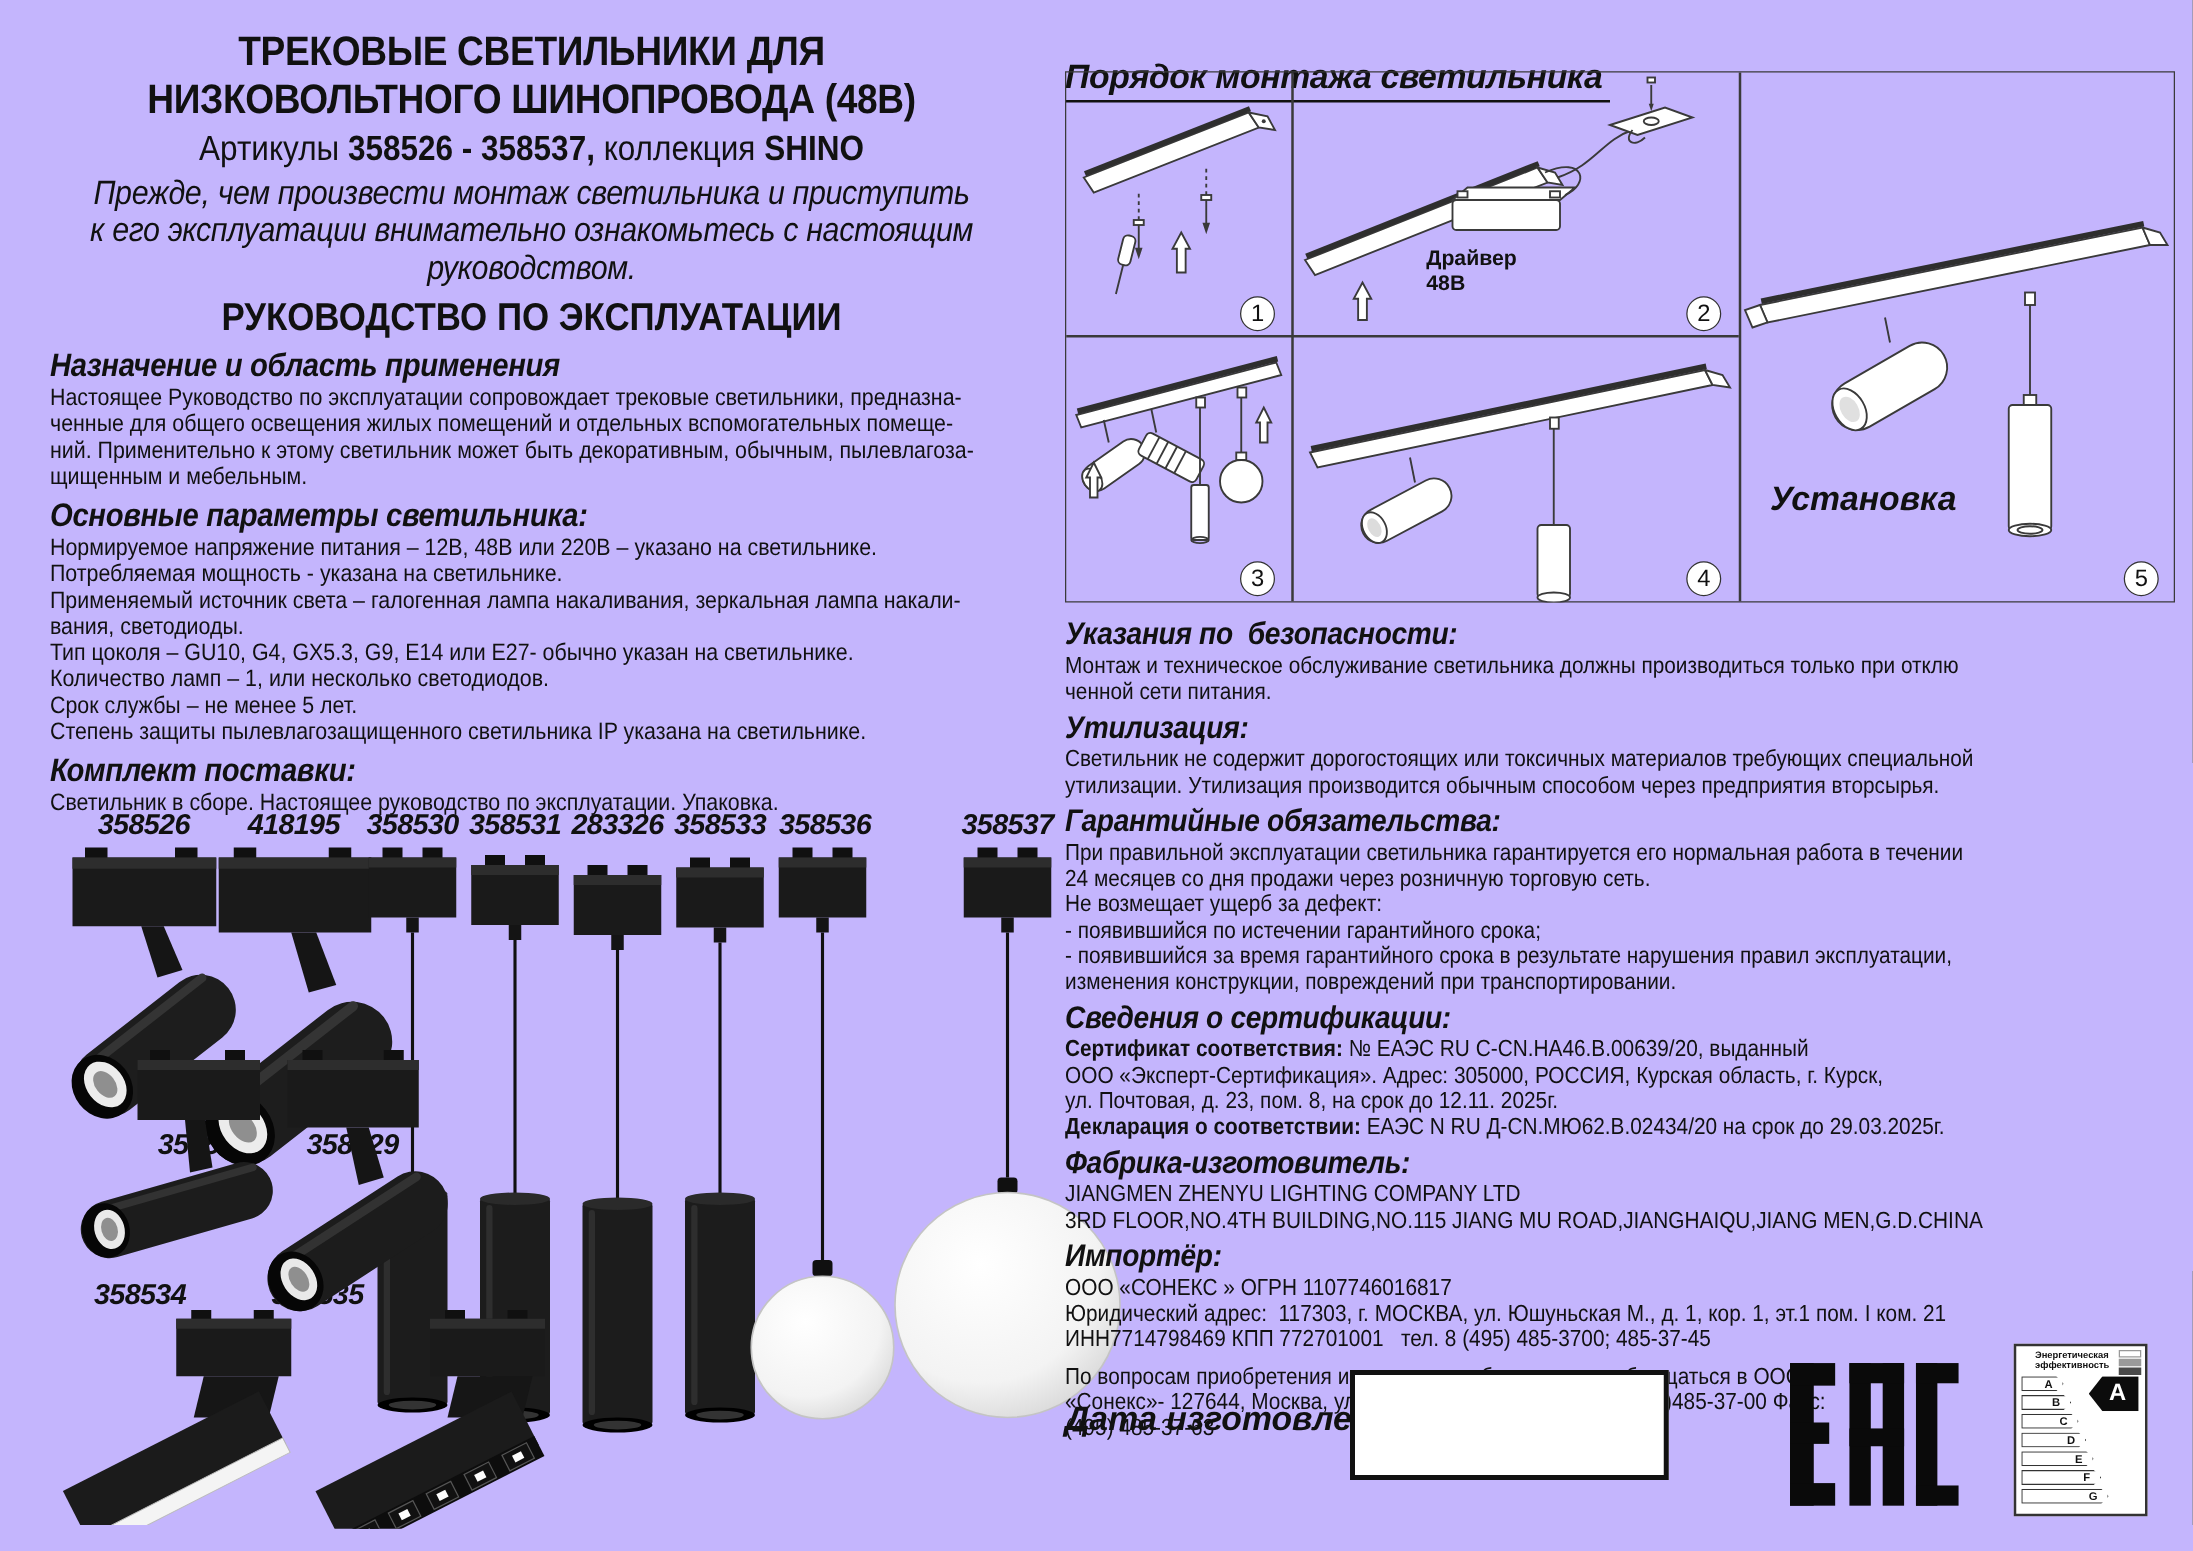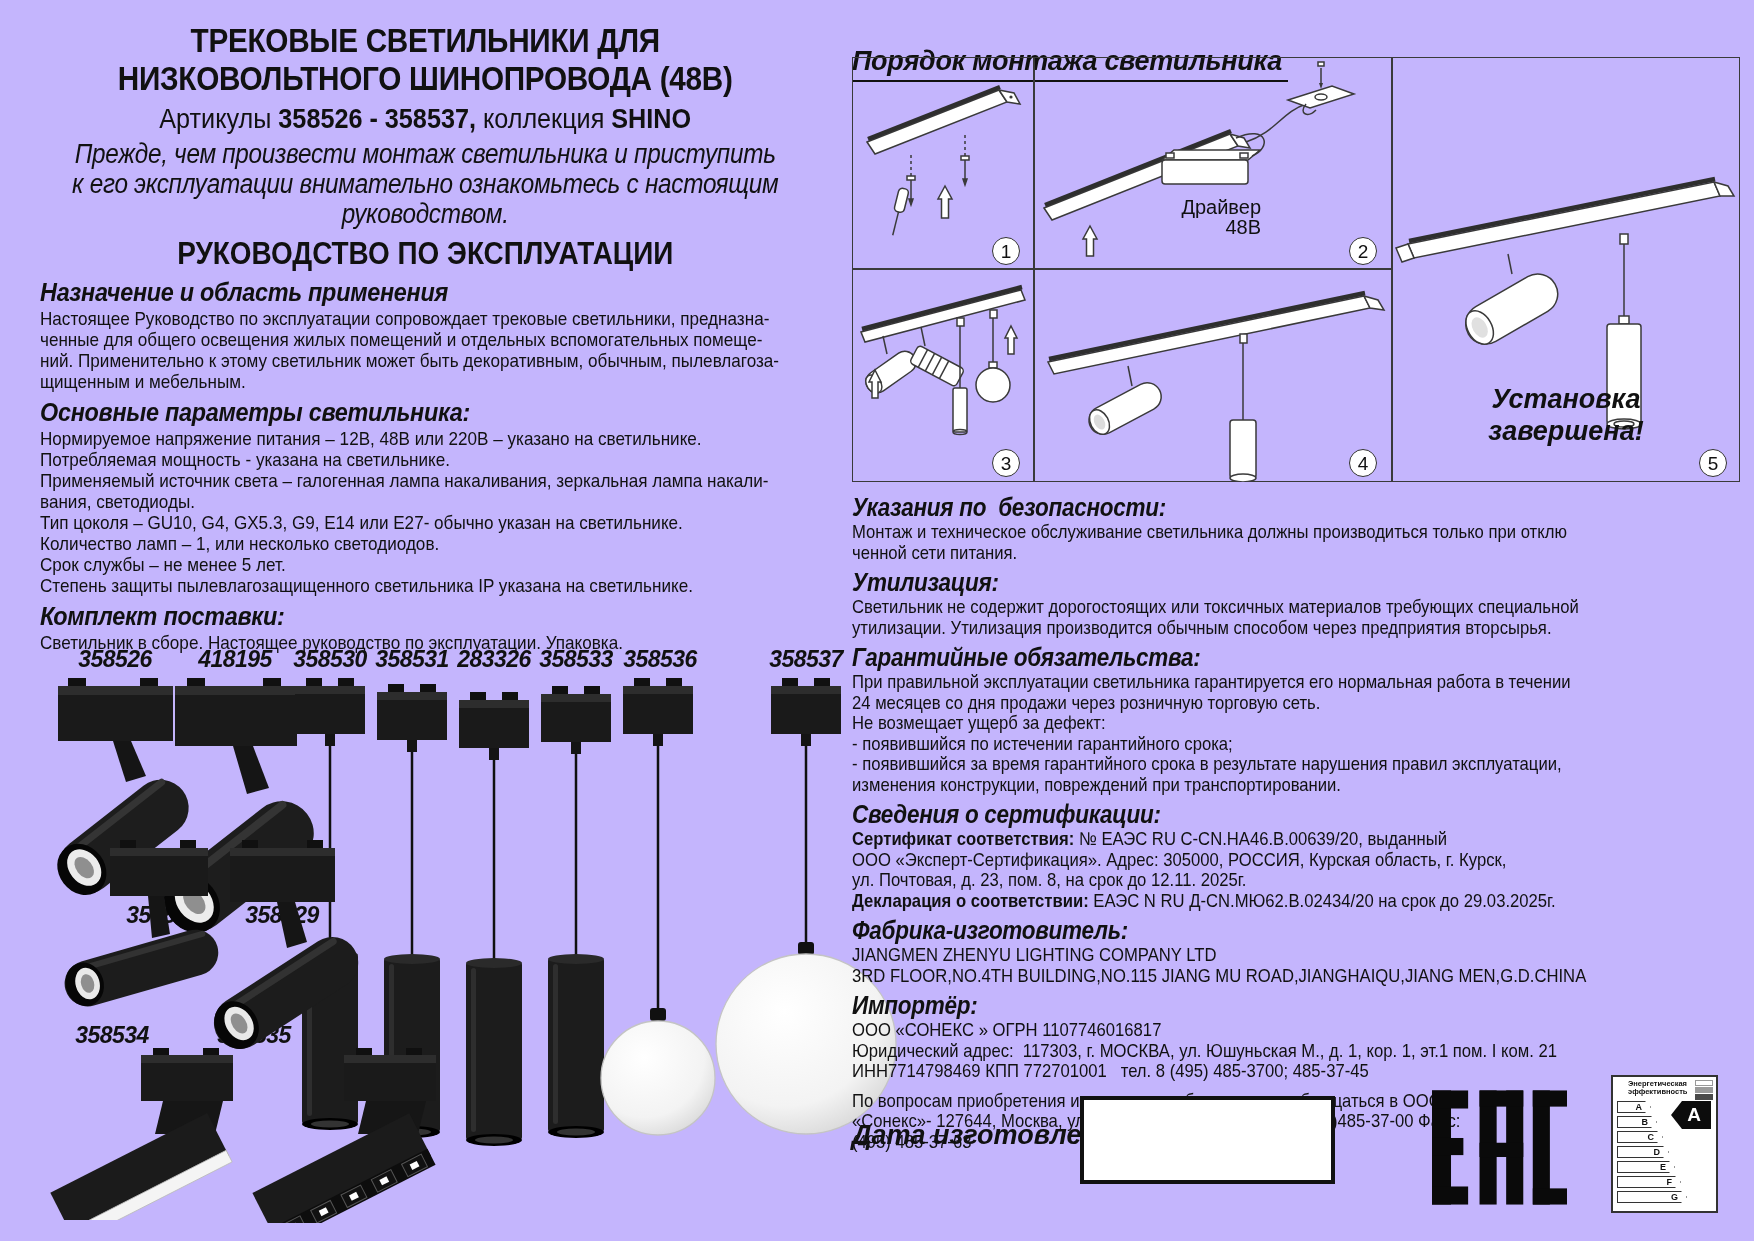--- a/index.html
+++ b/index.html
@@ -20,23 +20,23 @@
   .prod{position:absolute;}
   
   .mhead{position:absolute;left:852px;top:22px;font-size:27px;font-weight:bold;font-style:italic;
          border-bottom:2.5px solid #111;padding:0 6px 3px 0;letter-spacing:-.3px;margin-top:24px;}
   .grid{position:absolute;left:852px;top:57px;width:888px;height:425px;border:1.5px solid #3a3a3a;box-sizing:border-box;}
   .vline{position:absolute;top:0;width:1.5px;height:100%;background:#3a3a3a;}
   .hline{position:absolute;left:0;top:210px;width:538px;height:1.5px;background:#3a3a3a;}
   .stepnum{position:absolute;width:28px;height:28px;border:1.6px solid #333;border-radius:50%;
            background:#fff;font-size:19px;line-height:28px;text-align:center;box-sizing:border-box;}
   .panelsvg{position:absolute;}
-  .driver-label{position:absolute;left:288px;top:139px;width:120px;text-align:right;
-                font-size:20px;font-weight:normal;line-height:20px;}
-  .done-text{position:absolute;left:563px;top:325px;width:300px;text-align:center;
+  .driver-label{position:absolute;left:288px;top:139px;width:120px;text-align:left;
+                font-size:17px;font-weight:bold;line-height:20px;}
+  .done-text{position:absolute;left:563px;top:325px;width:300px;
              font-size:27px;font-weight:bold;font-style:italic;line-height:32px;}
   .rcol{position:absolute;left:852px;top:488px;width:987px;transform:scaleX(.9);transform-origin:0 0;}
   .rhead{font-size:25px;font-weight:bold;font-style:italic;margin-top:5px;white-space:pre-wrap;letter-spacing:-.3px;}
   .rbody{font-size:18.5px;line-height:20.5px;white-space:pre-wrap;}
   .rbody .lead{font-weight:bold;}
   .svc{margin-top:9px;}
   
   .date-label{position:absolute;left:852px;top:1120px;font-size:27px;font-weight:bold;font-style:italic;}
   .date-box{position:absolute;left:1080px;top:1096px;width:255px;height:88px;border:4px solid #111;box-sizing:border-box;background:#fff;}
   .eac{position:absolute;left:1432px;top:1090px;}
@@ -391,21 +391,20 @@
       </g>
       <rect x="228" y="176" width="8" height="10" class="diagf"></rect>
       <line x1="232" y1="186" x2="232" y2="258" class="diag"></line>
       <rect x="227" y="258" width="10" height="8" class="diagf"></rect>
       <rect x="215" y="266" width="34" height="100" rx="3" class="diagf"></rect>
       <ellipse cx="232" cy="366" rx="17" ry="5" class="diagf"></ellipse>
       <ellipse cx="232" cy="366" rx="10" ry="3" class="diag"></ellipse>
     </svg>
     <div class="done-text">
         <div>Установка</div>
-        <div>завершена!</div>
       </div>
 
     <div class="stepnum" style="left:139px;top:179px">1</div>
     <div class="stepnum" style="left:496px;top:179px">2</div>
     <div class="stepnum" style="left:139px;top:391px">3</div>
     <div class="stepnum" style="left:496px;top:391px">4</div>
     <div class="stepnum" style="left:846px;top:391px">5</div>
   </div>
 
   <div class="rcol">

